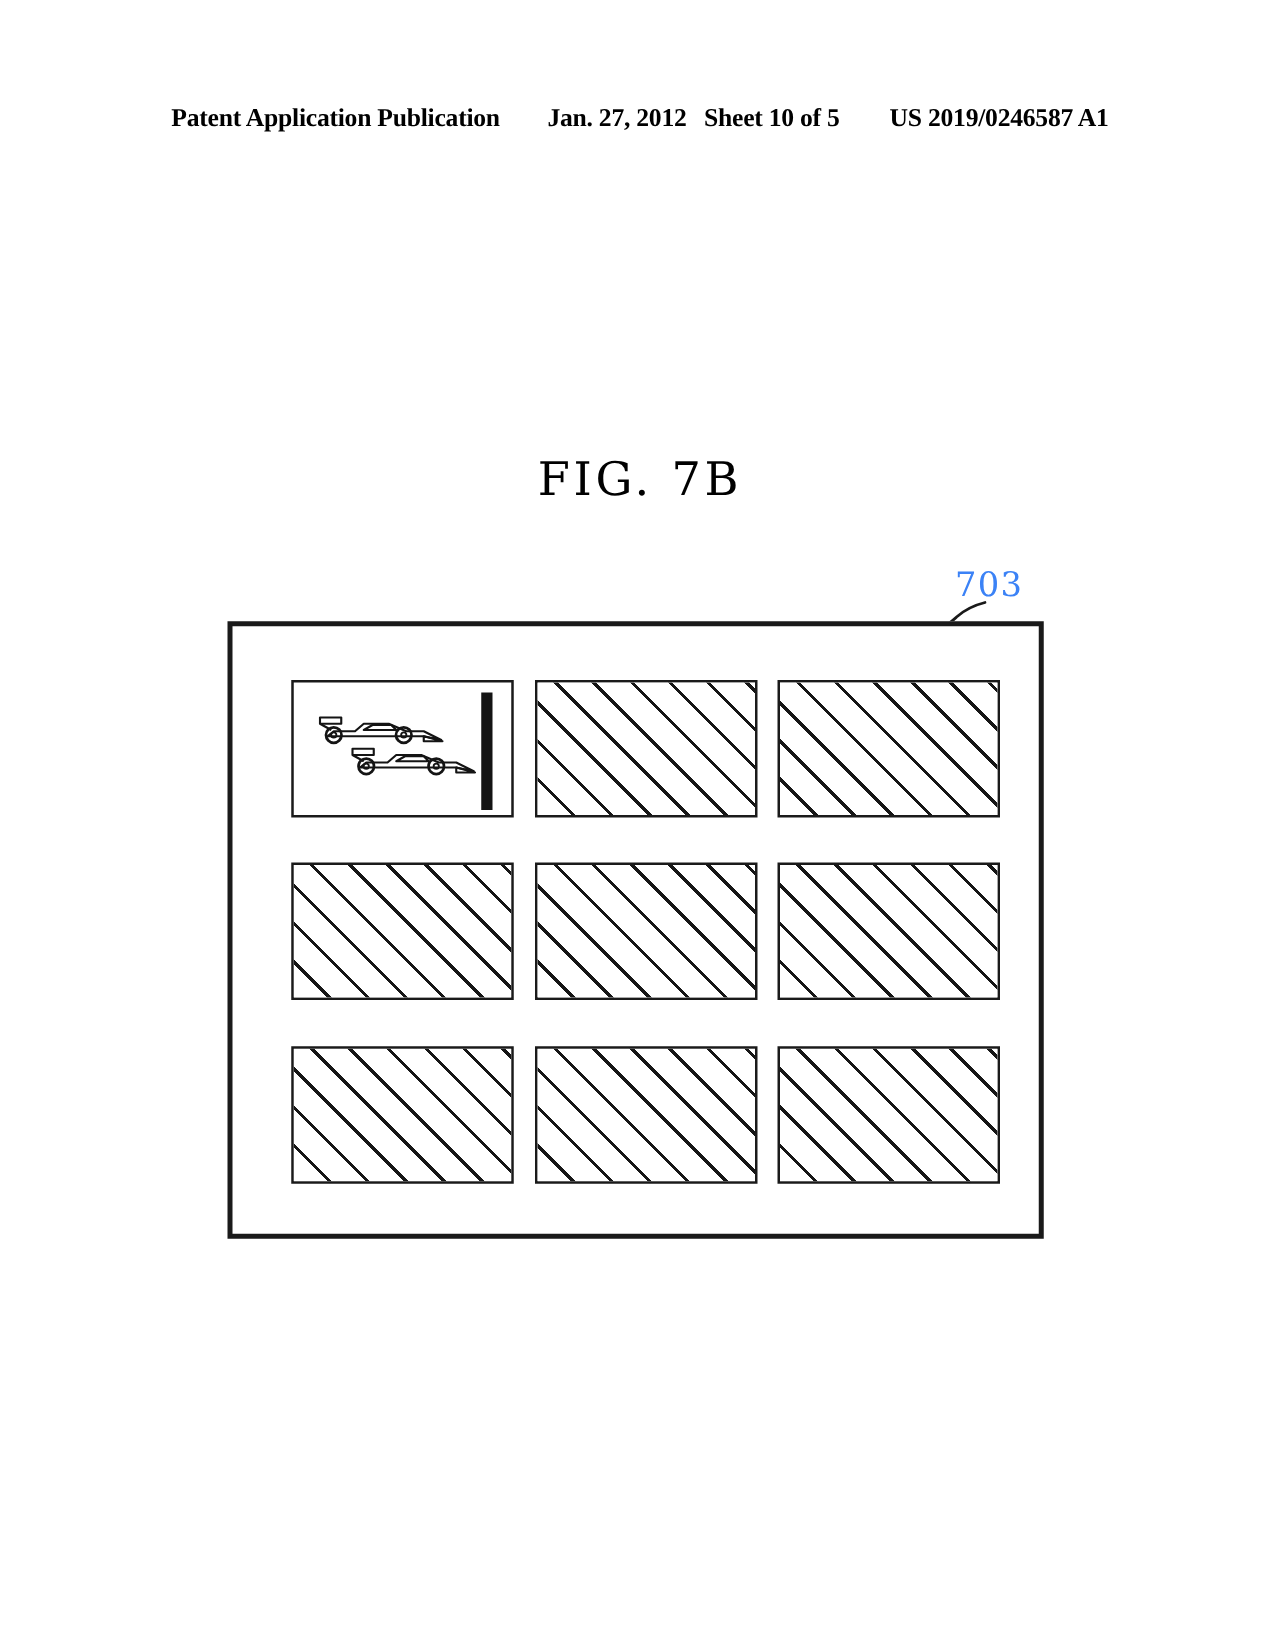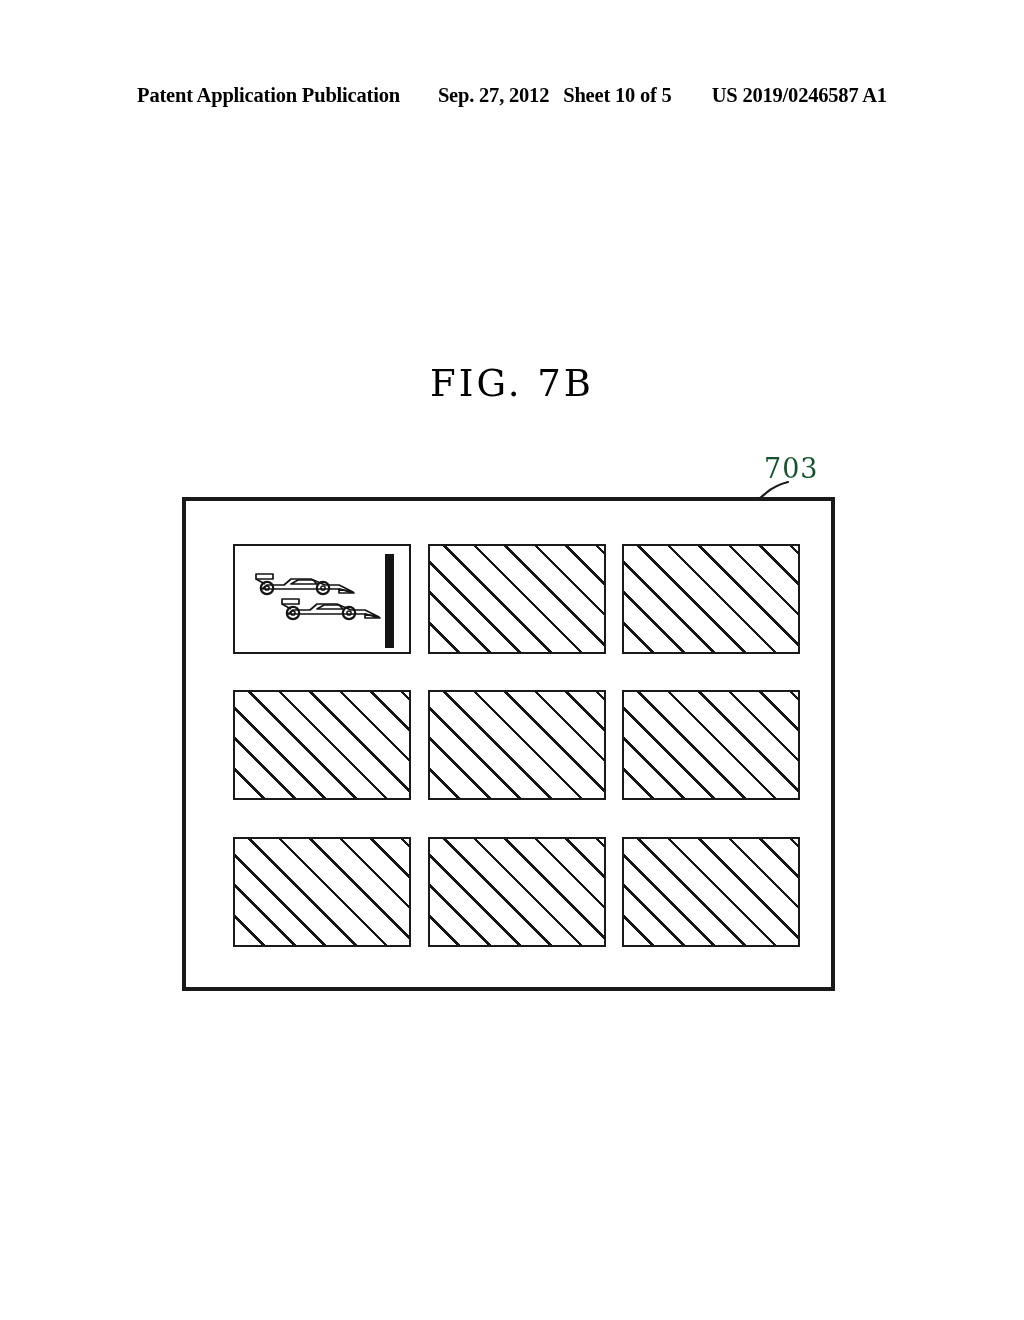--- a/index.html
+++ b/index.html
@@ -137,21 +137,21 @@
     height: 94px;
     background: #141414;
   }
 
   
   .ref-label {
     position: absolute;
     font-family: "DejaVu Serif", "Liberation Serif", serif;
     font-size: 27px;
     letter-spacing: 1px;
-    color: #14532d;
+    color: #3b82f6;
     white-space: nowrap;
   }
   .ref-703 { left: 764px; top: 453px; }
   .ref-704 { left: 337px; top: 511px; }
 
   .leader-svg {
     position: absolute;
     overflow: visible;
     pointer-events: none;
   }
@@ -163,21 +163,21 @@
   }
   .leader-703 { left: 742px; top: 480px; width: 60px; height: 26px; }
   .leader-704 { left: 296px; top: 520px; width: 48px; height: 26px; }
 </style>
 </head>
 <body>
 
 <div class="page-header">
   <span class="hdr-seg">Patent Application Publication</span>
   <span class="hdr-gap-a"></span>
-  <span class="hdr-seg">Sep. 27, 2012</span>
+  <span class="hdr-seg">Jan. 27, 2012</span>
   <span class="hdr-gap-b"></span>
   <span class="hdr-seg">Sheet 10 of 5</span>
   <span class="hdr-gap-c"></span>
   <span class="hdr-seg">US 2019/0246587 A1</span>
 </div>
 
 <div class="fig-title">FIG. 7B</div>
 
 <div class="figure-area">
 

